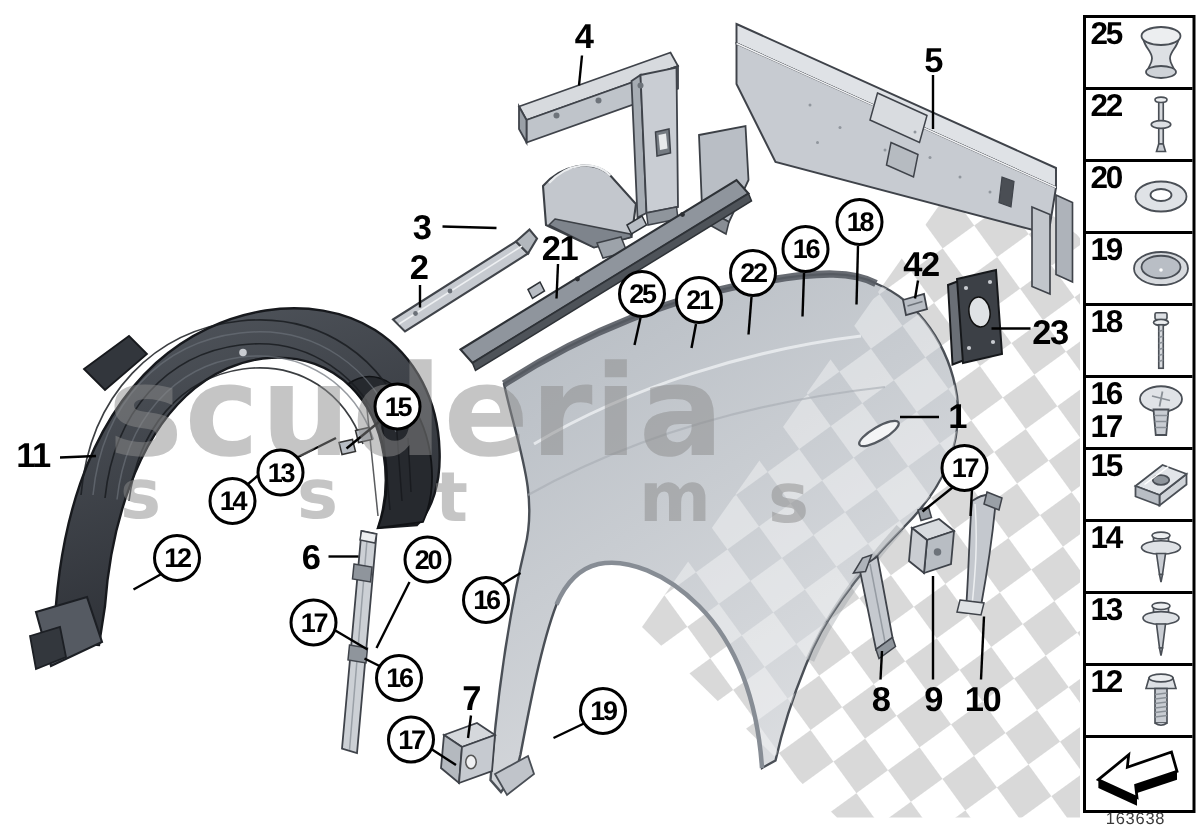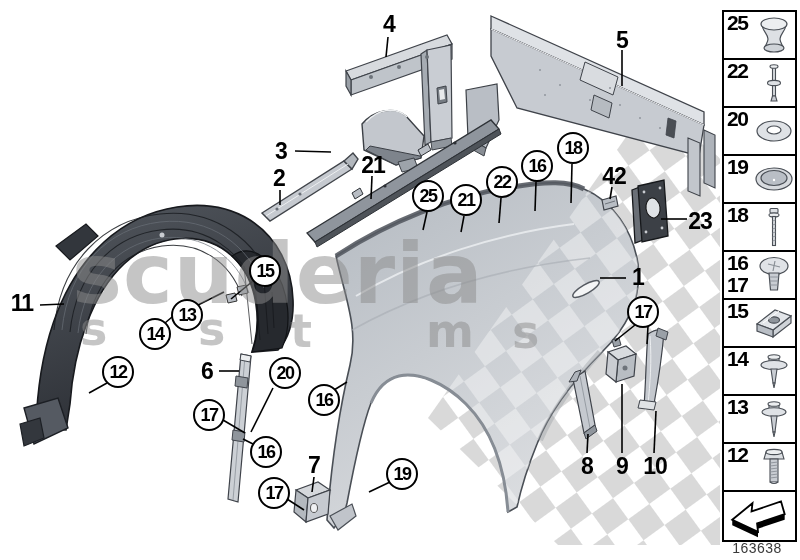--- a/index.html
+++ b/index.html
@@ -12,21 +12,21 @@
            display:flex;align-items:center;justify-content:center;
            font-size:18px;font-weight:bold;letter-spacing:-1.5px;transform:translate(-50%,-50%);box-sizing:border-box;}
   .sidebar{position:absolute;left:722px;top:10px;width:71px;border:2px solid #000;background:#fff;}
   .cell{position:relative;height:48px;border-bottom:2px solid #000;box-sizing:border-box;}
   .cell:last-child{border-bottom:none;}
   .cell .ref{position:absolute;left:3px;top:0px;font-size:21px;font-weight:bold;letter-spacing:-1.5px;color:#000;line-height:1.05;}
   .cell .ref.second{top:22px;}
   .cell svg{position:absolute;right:0px;top:2px;}
   .cell.arrowcell svg{left:2px;top:2px;}
   .code{position:absolute;left:718px;top:540px;width:78px;text-align:center;
-        font-size:14px;color:#3a3a3a;letter-spacing:.5px;}
+        font-size:11px;color:#3a3a3a;letter-spacing:.5px;}
 </style>
 </head>
 <body>
 
 <div class="stage">
 
 <svg class="art" width="800" height="560" viewBox="0 0 800 560">
   <defs>
     <linearGradient id="fg" x1="0" y1="0" x2="0.6" y2="1">
       <stop offset="0" stop-color="#b4bac1"></stop>

